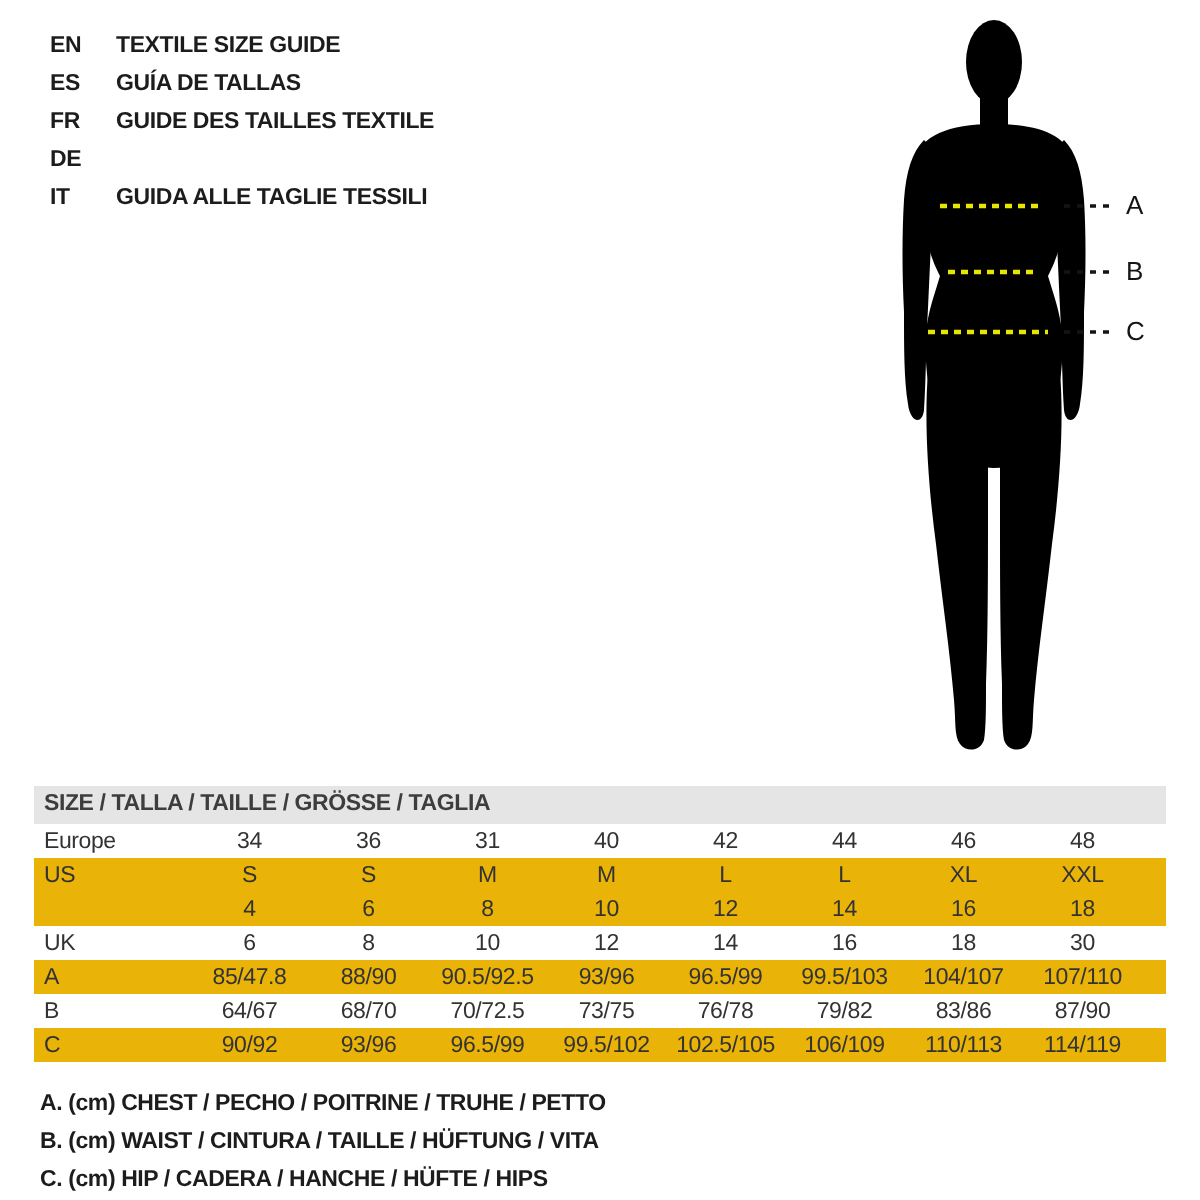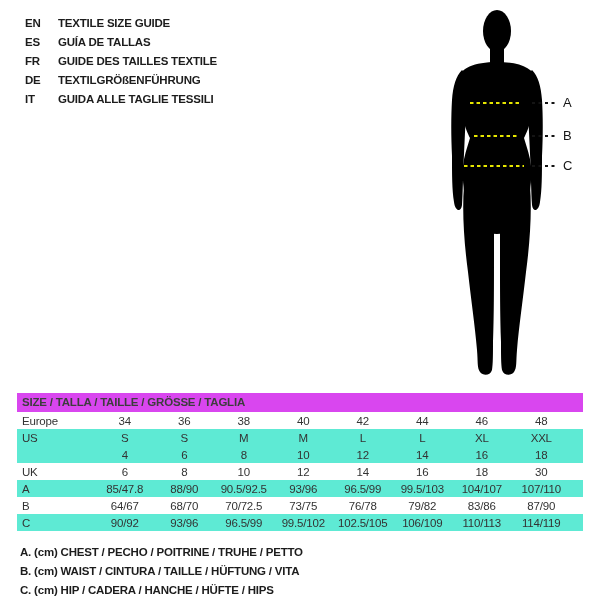--- a/index.html
+++ b/index.html
@@ -17,28 +17,28 @@
   
   .figure-svg { position:absolute; left:448px; top:6px; }
   .figure-svg text { font-family:"Liberation Sans", sans-serif; font-size:13px; fill:#151515; }
 
   
   .woman-line { position:absolute; left:20px; top:364px; font-size:11.5px;
                 font-weight:bold; letter-spacing:-0.2px; color:#1c1c1c; }
 
   
   .size-table { position:absolute; left:17px; top:393px; width:566px; }
-  .size-header { height:19px; line-height:19px; background:#d946ef; color:#3d3d3d;
+  .size-header { height:19px; line-height:19px; background:#e5e5e5; color:#3d3d3d;
                  font-size:11.5px; font-weight:bold; padding-left:5px;
                  letter-spacing:-0.2px; box-sizing:border-box; }
   .size-table table { width:566px; border-collapse:collapse; table-layout:fixed; }
   .size-table td { height:17px; padding:0; font-size:11.5px; color:#333;
                    text-align:center; letter-spacing:-0.2px; white-space:nowrap; overflow:hidden; }
   .size-table td.rlabel { text-align:left; padding-left:5px;margin-left:40px; }
-  .size-table tr.shaded { background:#5eead4; }
+  .size-table tr.shaded { background:#eab308; }
 
   
   .legend { position:absolute; left:20px; top:543px; }
   .legend-row { height:19px; line-height:19px; font-size:11.5px; font-weight:bold;
                 letter-spacing:-0.2px; color:#1c1c1c; }
 </style>
 </head>
 <body>
 
 <div class="canvas">
@@ -51,21 +51,20 @@
     <div class="lang-row">
       <span class="lang-code">ES</span>
       <span class="lang-label">GUÍA DE TALLAS</span>
     </div>
     <div class="lang-row">
       <span class="lang-code">FR</span>
       <span class="lang-label">GUIDE DES TAILLES TEXTILE</span>
     </div>
     <div class="lang-row">
       <span class="lang-code">DE</span>
-      <span class="lang-label">TEXTILGRÖßENFÜHRUNG</span>
     </div>
     <div class="lang-row">
       <span class="lang-code">IT</span>
       <span class="lang-label">GUIDA ALLE TAGLIE TESSILI</span>
     </div>
   </div>
 
   <svg class="figure-svg" width="140" height="372" viewBox="0 0 140 372" xmlns="http://www.w3.org/2000/svg">
     <g fill="#000">
       <ellipse cx="49" cy="25" rx="14" ry="21"></ellipse>
@@ -126,21 +125,21 @@
           <col style="width:59.5px">
           <col style="width:59.5px">
           <col style="width:59.5px">
         <col style="width:12px">
       </colgroup>
       <tbody>
         <tr>
           <td class="rlabel">Europe</td>
           <td>34</td>
           <td>36</td>
-          <td>38</td>
+          <td>31</td>
           <td>40</td>
           <td>42</td>
           <td>44</td>
           <td>46</td>
           <td>48</td>
           <td></td>
         </tr>
         <tr class="shaded">
           <td class="rlabel">US</td>
           <td>S</td>

